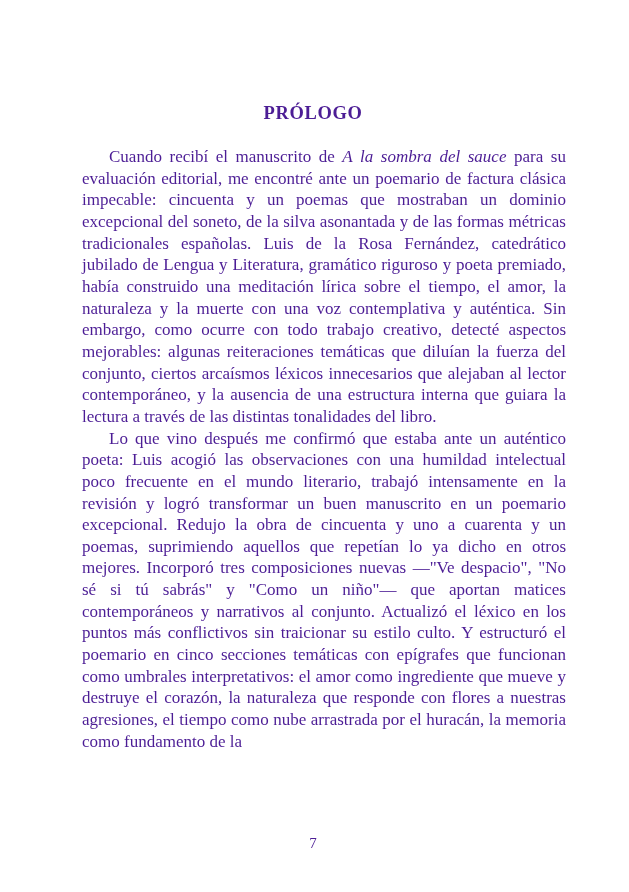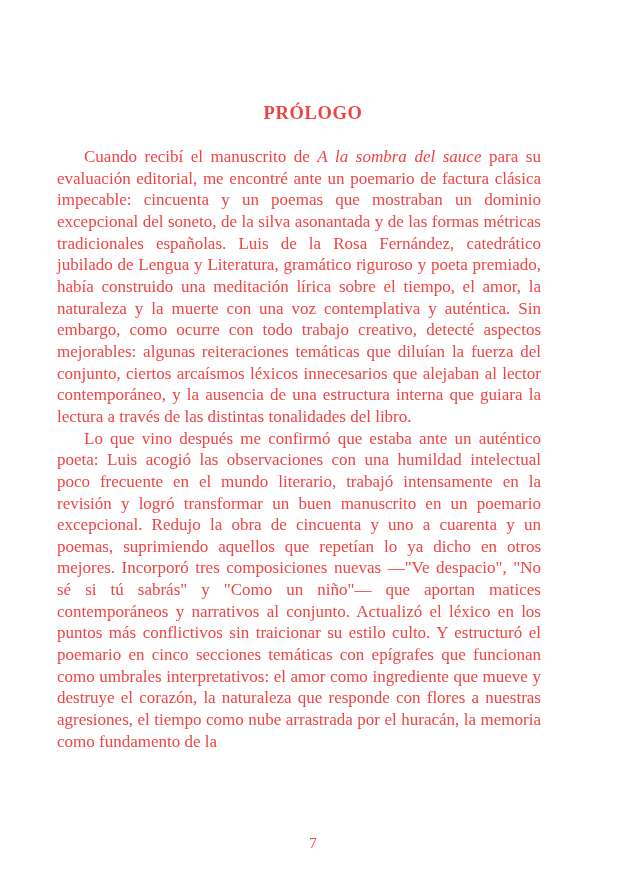--- a/index.html
+++ b/index.html
@@ -6,38 +6,38 @@
     margin: 0;
     padding: 0;
     background: #ffffff;
   }
   .page {
     position: relative;
     width: 629px;
     height: 892px;
     background: #ffffff;
     font-family: "Liberation Serif", "DejaVu Serif", serif;
-    color: #ef4444;
+    color: #4c1d95;
     overflow: hidden;
   }
   .title {
     position: absolute;
     top: 103px;
     left: 71px;
     width: 484px;
     text-align: center;
     font-size: 18.5px;
     font-weight: bold;
     letter-spacing: 0.6px;
     margin: 0;
   }
   .text-block {
     position: absolute;
     top: 146px;
-    left: 57px;
+    left: 82px;
     width: 484px;
     font-size: 17px;
     line-height: 21.65px;
     text-align: justify;
     text-justify: inter-word;
   }
   .text-block p {
     margin: 0;
     padding: 0;
     text-indent: 27px;

